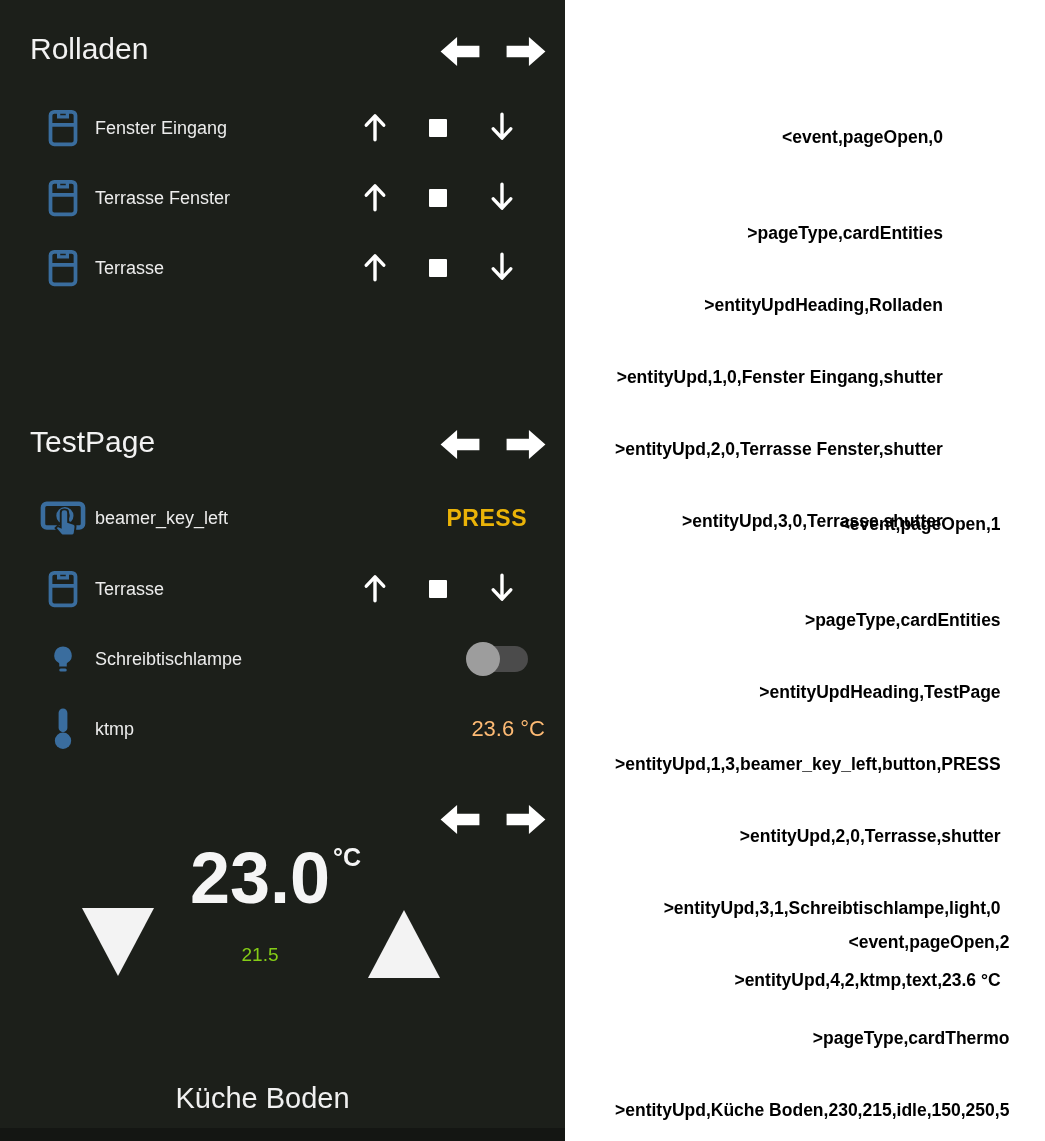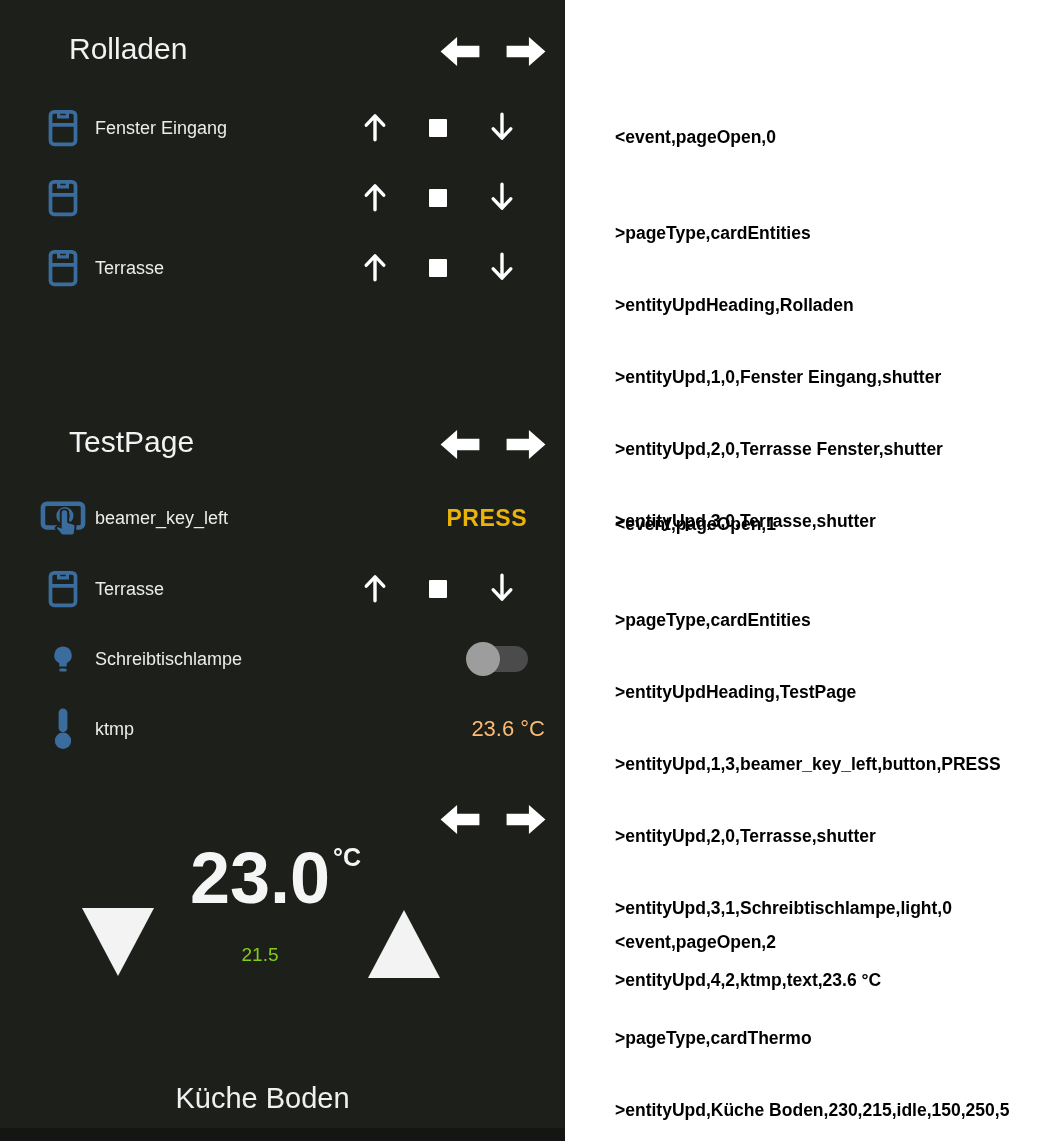--- a/index.html
+++ b/index.html
@@ -3,21 +3,21 @@
 <meta charset="utf-8">
 <style>
   html,body{margin:0;padding:0;background:#ffffff;}
   .stage{position:relative;width:1045px;height:1141px;background:#ffffff;
          font-family:"Liberation Sans",sans-serif;overflow:hidden;}
 
   
   .device{position:absolute;left:0;top:0;width:565px;height:1141px;background:#1c1f1a;}
   .bottom-strip{position:absolute;left:0;top:1128px;width:565px;height:13px;background:#141613;}
 
-  .card-heading{position:absolute;left:30px;color:#f2f2f2;font-size:30px;line-height:38px;margin-left:39px;}
+  .card-heading{position:absolute;left:30px;color:#f2f2f2;font-size:30px;line-height:38px;}
   .h1{top:30px;} .h2{top:423px;}
 
   .nav{position:absolute;width:112px;height:34px;}
   .nav-1{left:438px;top:34px;} .nav-2{left:438px;top:427px;} .nav-3{left:438px;top:802px;}
   .nav-btn{position:absolute;top:0;width:44px;height:34px;background:none;border:none;padding:0;cursor:pointer;}
   .nav-left{left:0;} .nav-right{left:66px;}
   .nav-btn svg{display:block;}
 
   .entity-row{position:absolute;left:0;width:565px;height:56px;}
   .er-1a{top:100px;} .er-1b{top:170px;} .er-1c{top:240px;}
@@ -47,21 +47,21 @@
   .thermo-current{position:absolute;left:145px;top:840px;width:230px;text-align:center;
                   color:#f5f5f5;font-size:72px;font-weight:bold;line-height:76px;}
   .thermo-unit{position:absolute;left:333px;top:843px;color:#f5f5f5;font-size:25px;font-weight:bold;}
   .thermo-btn{position:absolute;width:72px;height:68px;background:none;border:none;padding:0;cursor:pointer;}
   .thermo-down{left:82px;top:908px;} .thermo-up{left:368px;top:910px;}
   .thermo-target{position:absolute;left:145px;top:944px;width:230px;text-align:center;color:#84cc16;font-size:19px;}
   .thermo-state{position:absolute;left:145px;top:977px;width:230px;text-align:center;color:#b5b5b5;font-size:23px;}
   .thermo-name{position:absolute;left:30px;top:1082px;width:465px;text-align:center;color:#f0f0f0;font-size:29px;}
 
   
-  .logcol{position:absolute;left:565px;top:0;width:480px;height:1027px;background:#ffffff;}
+  .logcol{position:absolute;left:565px;top:0;width:480px;height:1027px;background:#ffffff;text-align:right;}
   .log-block{position:absolute;left:50px;color:#000000;font-size:17.5px;line-height:24px;
              font-weight:bold;white-space:pre;}
   .lb-0{top:77px;} .lb-1{top:464px;} .lb-2{top:882px;}
   .log-event{margin-bottom:24px;}
 </style>
 </head>
 <body>
 
 <div class="stage">
 
@@ -106,20 +106,21 @@
     </div>
 
     <div class="entity-row er-1b">
       <span class="eicon">
         <svg width="30" height="38" viewBox="0 0 24 30" fill="none" stroke="currentColor">
             <rect x="2" y="2" width="20" height="26" rx="3" stroke-width="3"></rect>
             <line x1="2" y1="12.5" x2="22" y2="12.5" stroke-width="3"></line>
             <path d="M8.5 2 v4 h7 v-4" stroke-width="2.6"></path>
           </svg>
       </span>
+      <span class="elabel">Terrasse Fenster</span>
       <button class="ctl ctl-up">
           <span><svg width="30" height="34" viewBox="0 0 24 28" fill="none" stroke="#fff" stroke-width="2.8" stroke-linecap="round" stroke-linejoin="round">
               <path d="M12 24.5 V5.5 M4.8 12.5 L12 4.8 L19.2 12.5"></path>
             </svg></span>
         </button>
       <button class="ctl ctl-stop">
           <span class="stopsq"></span>
         </button>
       <button class="ctl ctl-down">
           <span><svg width="30" height="34" viewBox="0 0 24 28" fill="none" stroke="#fff" stroke-width="2.8" stroke-linecap="round" stroke-linejoin="round">

